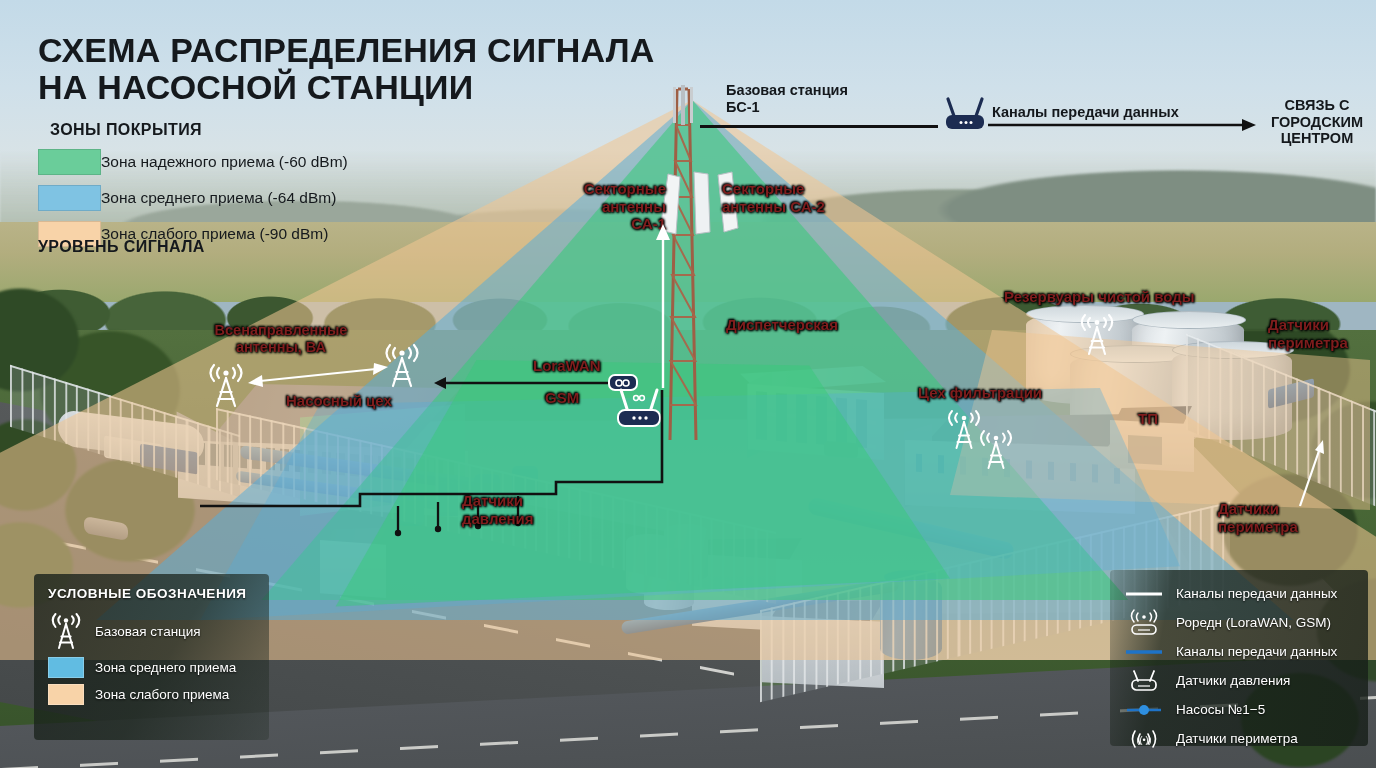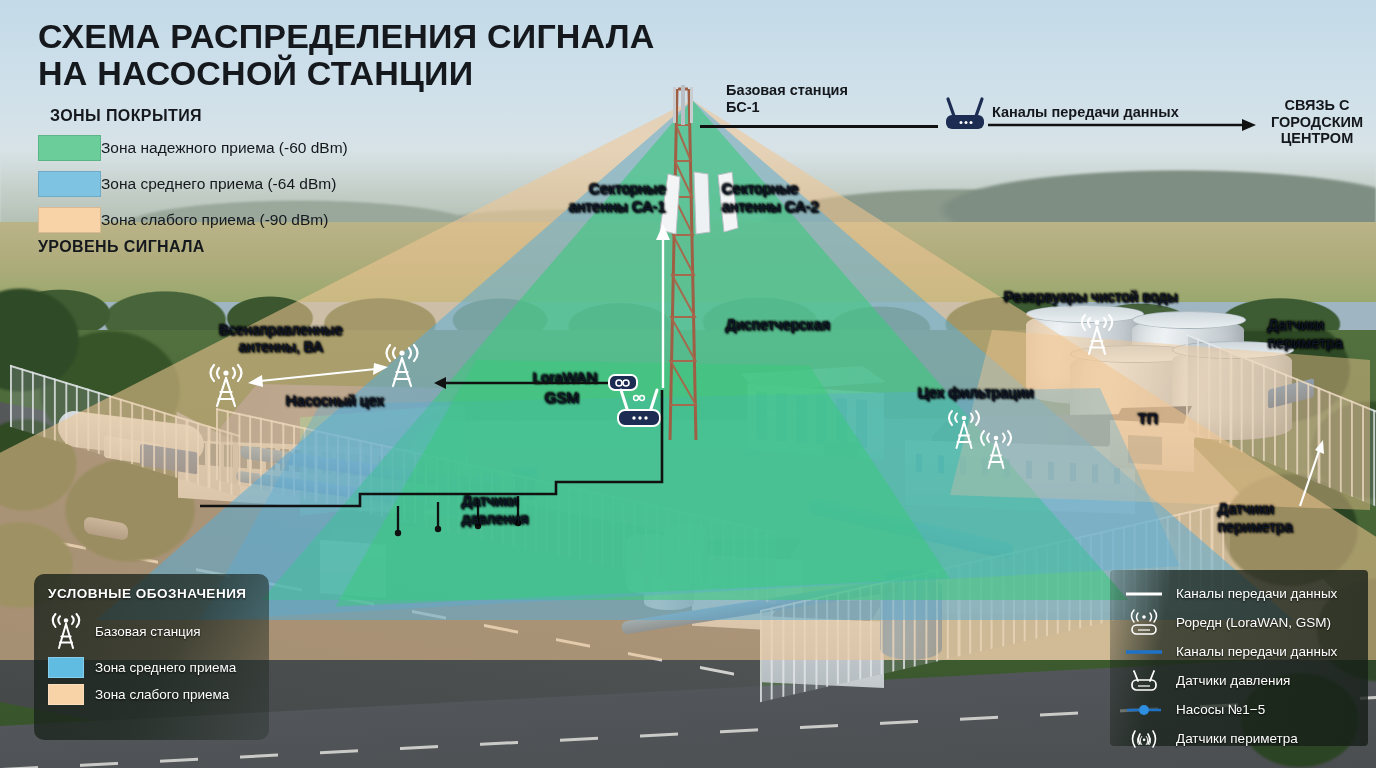--- a/index.html
+++ b/index.html
@@ -362,53 +362,53 @@
     background: rgba(241,198,146,.46);
   }
 
   
   .tower { position:absolute; left:640px; top:85px; width:86px; height:355px; }
   .tower svg { display:block; }
 
   
   .lbl {
     position:absolute;
-    color:#0f172a;
-    font-weight:400;
+    color:#7f1d1d;
+    font-weight:700;
     text-shadow: 0 0 3px #000, 0 0 3px #000, 1px 1px 2px #000, -1px -1px 2px #000;
     line-height:1.18;
     white-space:pre-line;
   }
   .lbl-dark {
     position:absolute; color:#14181c; font-weight:700; line-height:1.15;
     white-space:pre-line;
   }
 
   
-  .panel-title { position:absolute; left:38px; top:18px; width:620px; }
+  .panel-title { position:absolute; left:38px; top:32px; width:620px; }
   .title-text {
     font-size:34px; font-weight:700; color:#15191d; letter-spacing:.2px;
     line-height:1.1; white-space:pre-line;
   }
   .sub-head {
     font-size:16px; font-weight:700; color:#15191d; letter-spacing:.4px; margin-top:14px;margin-left:12px;
   }
   .zone-row { display:flex; align-items:center; margin-top:10px; }
   .swatch { width:63px; height:26px; border:1px solid rgba(0,0,0,.12); flex:none; }
   .zone-text { font-size:15.5px; color:#15191d; font-weight:400; }
   .level-head {
     position:absolute; left:38px; top:238px;
     font-size:16px; font-weight:700; color:#15191d; letter-spacing:.4px;
   }
 
   
   .legend-bl {
     position:absolute; left:34px; top:574px; width:235px; height:166px;
     background: linear-gradient(120deg, rgba(24,32,26,.80) 0%, rgba(26,36,28,.72) 55%, rgba(28,40,30,.30) 100%);
-    border-radius:10px; padding:12px 14px;
+    border-radius:4px; padding:12px 14px;
   }
   .legend-bl-title {
     color:#fff; font-size:13.5px; font-weight:700; letter-spacing:.5px; margin-bottom:10px;
     text-shadow: 0 1px 2px rgba(0,0,0,.8);
   }
   .lrow { display:flex; align-items:center; gap:11px; margin-bottom:6px; }
   .lrow-txt { color:#fff; font-size:13.5px; text-shadow: 0 1px 2px rgba(0,0,0,.85); }
   .lsw { width:36px; height:21px; flex:none; border:1px solid rgba(255,255,255,.25); }
 
   
@@ -632,21 +632,21 @@
   </svg>
 
   <svg class="icn" style="position:absolute;left:248px;top:360px;" width="140" height="30">
     <path d="M12 21 L128 9" stroke="#fff" stroke-width="2.2"></path>
     <polygon points="14,15 0,23 15,27" fill="#fff"></polygon>
     <polygon points="126,3 140,7 125,15" fill="#fff"></polygon>
   </svg>
 
   <div class="lbl" style="left:286px; top:392px; font-size:15px;">Насосный цех</div>
 
-  <div class="lbl" style="left:533px; top:357px; font-size:15px;margin-top:12px;">LoraWAN</div>
+  <div class="lbl" style="left:533px; top:357px; font-size:15px;">LoraWAN</div>
   <div class="lbl" style="left:545px; top:389px; font-size:15px;">GSM</div>
 
   <svg class="icn" style="position:absolute;left:434px;top:374px;" width="196" height="18">
     <path d="M12 9 L190 9" stroke="#111" stroke-width="2.6"></path>
     <polygon points="12,3 0,9 12,15" fill="#111"></polygon>
   </svg>
   <div class="router-pill" style="left:608px; top:374px; width:30px; height:17px;">
     <svg class="icn" width="26" height="13" style="margin:0 auto;">
       <circle cx="9" cy="7" r="3" fill="none" stroke="#fff" stroke-width="1.6"></circle>
       <circle cx="16" cy="7" r="3" fill="none" stroke="#fff" stroke-width="1.6"></circle>

